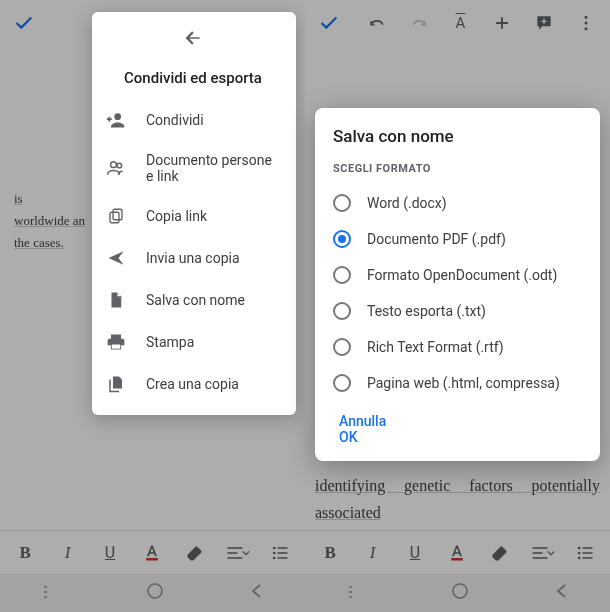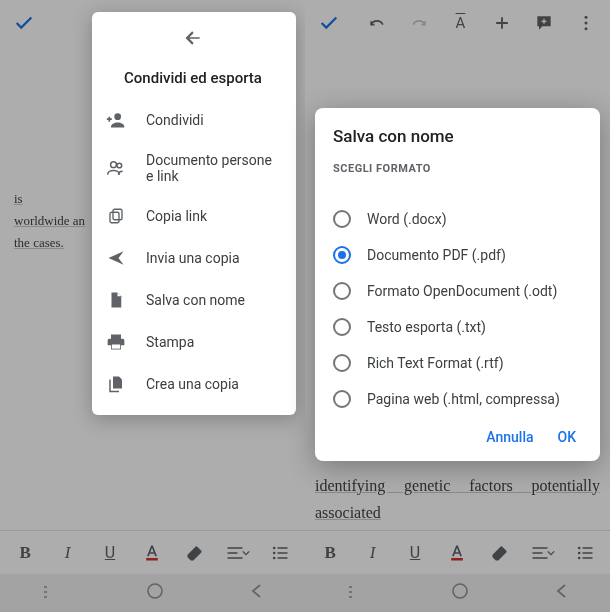--- a/index.html
+++ b/index.html
@@ -156,21 +156,21 @@
     font-size: 17px;
     font-weight: 500;
     color: #202124;
     margin-bottom: 16px;
   }
   .dialog-sub {
     font-size: 11px;
     letter-spacing: .5px;
     font-weight: 700;
     color: #5f6368;
-    margin-bottom: 26px;
+    margin-bottom: 10px;
   }
   .opt-row {
     display: flex;
     align-items: center;
     gap: 16px;
     padding: 9px 0;
     font-size: 14px;
     color: #3c4043;
   }
   .radio {
@@ -183,22 +183,22 @@
   .radio.sel::after {
     content: "";
     position: absolute;
     inset: 3px;
     border-radius: 50%;
     background: #1a73e8;
   }
   .dialog-actions {
     display: flex;
     justify-content: flex-end;
-    gap: 24px;
     padding: 12px 6px 8px;
+    flex-direction: column;
   }
   .dialog-actions span {
     color: #1a73e8;
     font-weight: 500;
     font-size: 14px;
   }
   
   .ul { text-decoration: underline; text-decoration-color: #ccc; }
 </style>
 </head>

